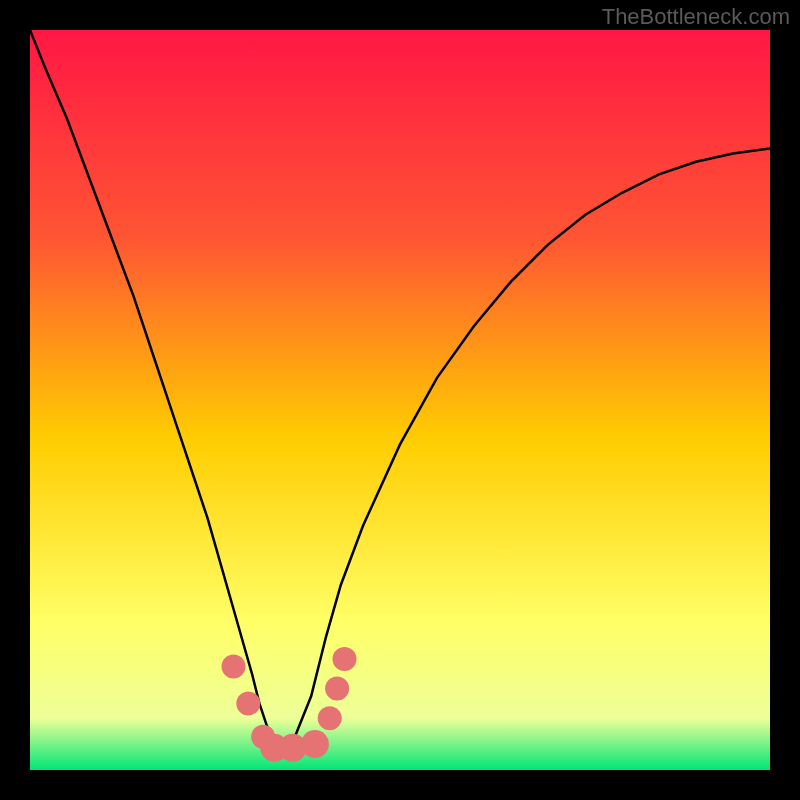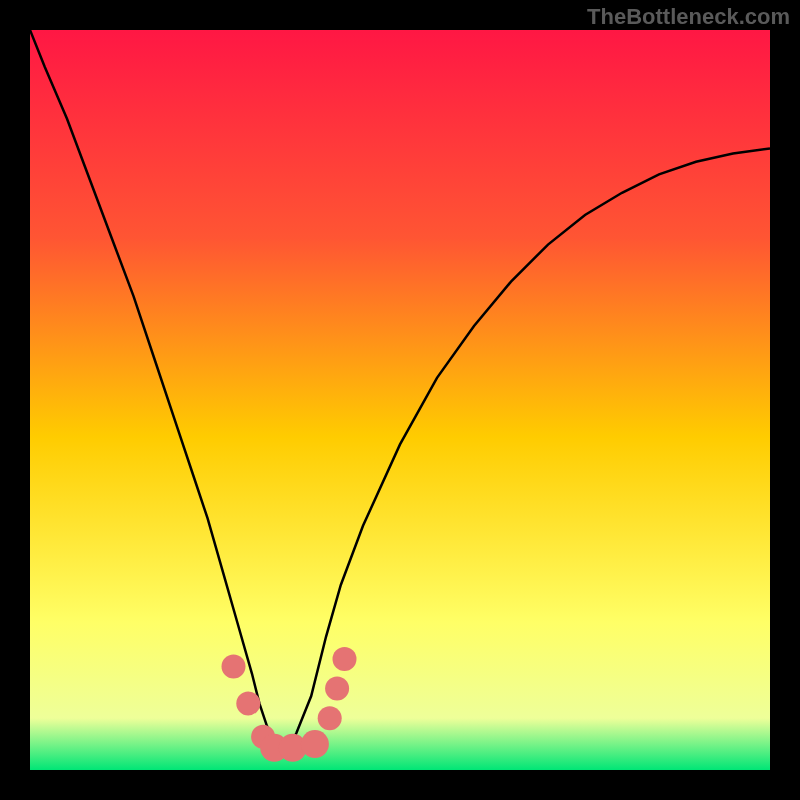--- a/index.html
+++ b/index.html
@@ -10,21 +10,21 @@
     background: #000;
     position: relative;
     font-family: Arial, sans-serif;
   }
   .watermark {
     position: absolute;
     top: 4px;
     right: 10px;
     color: #5a5a5a;
     font-size: 22px;
-    font-weight: bold;
+    font-weight: normal;
     z-index: 10;
   }
   .plot-area {
     position: absolute;
     left: 30px;
     top: 30px;
     width: 740px;
     height: 740px;
   }
   svg {

